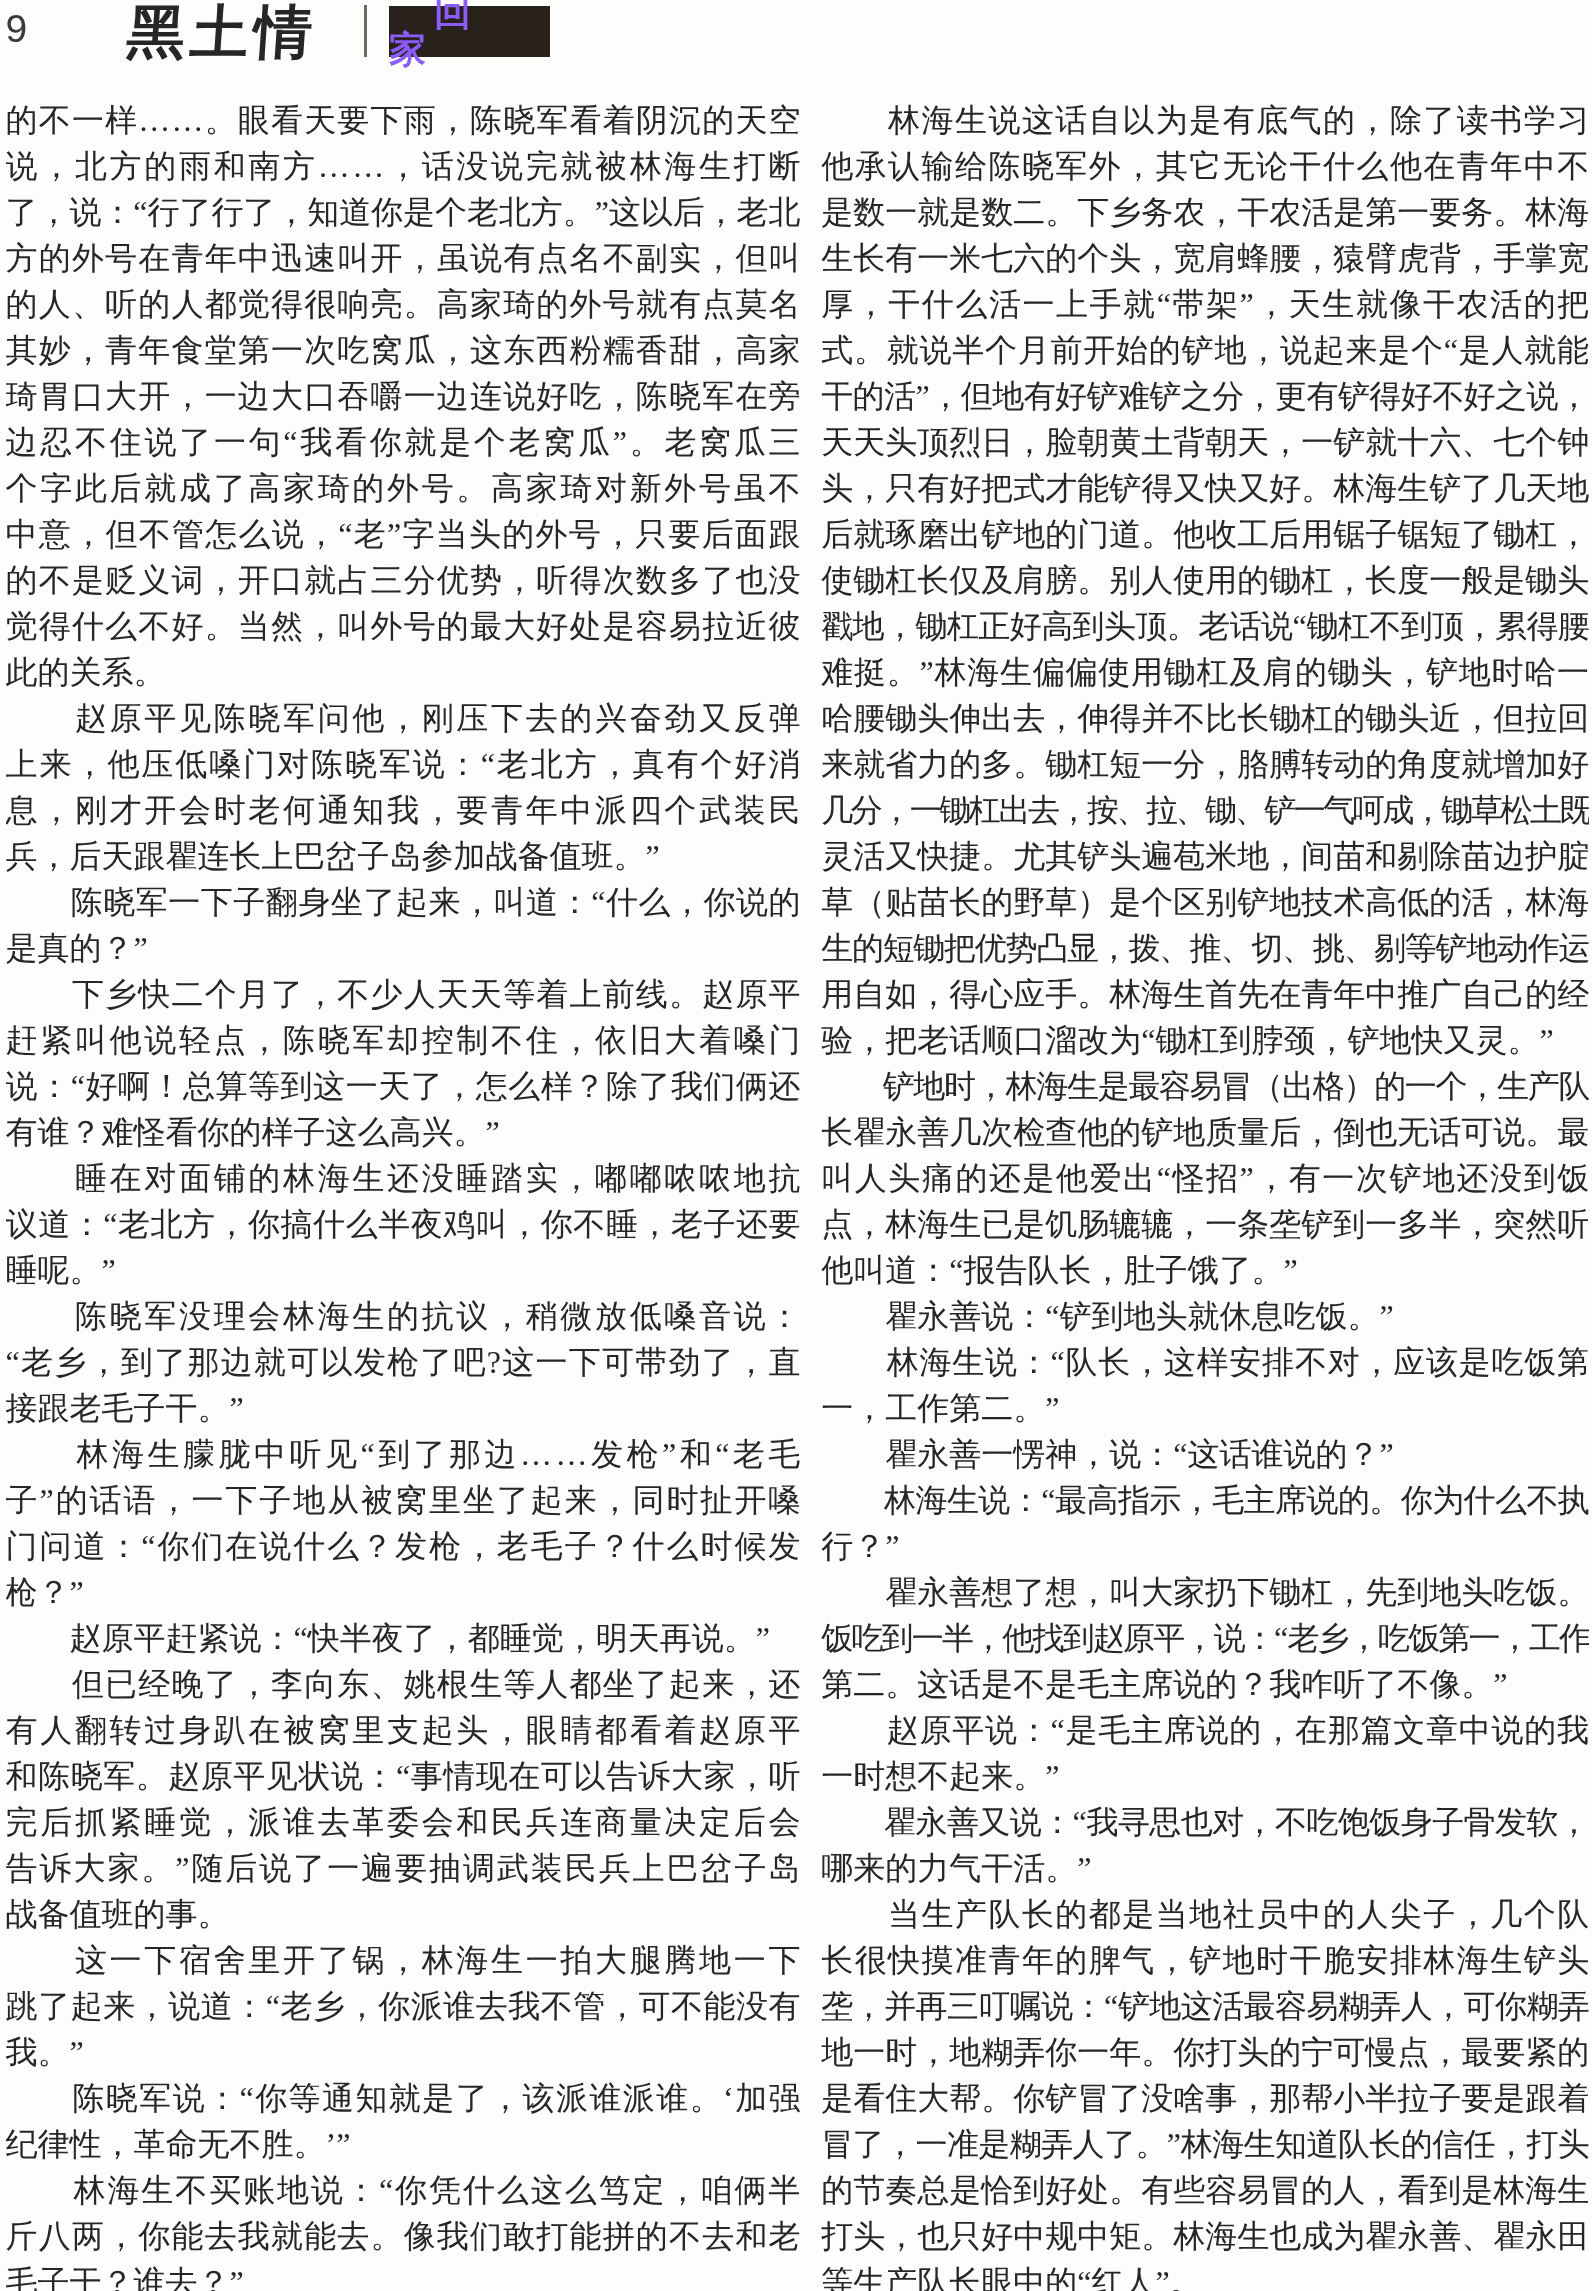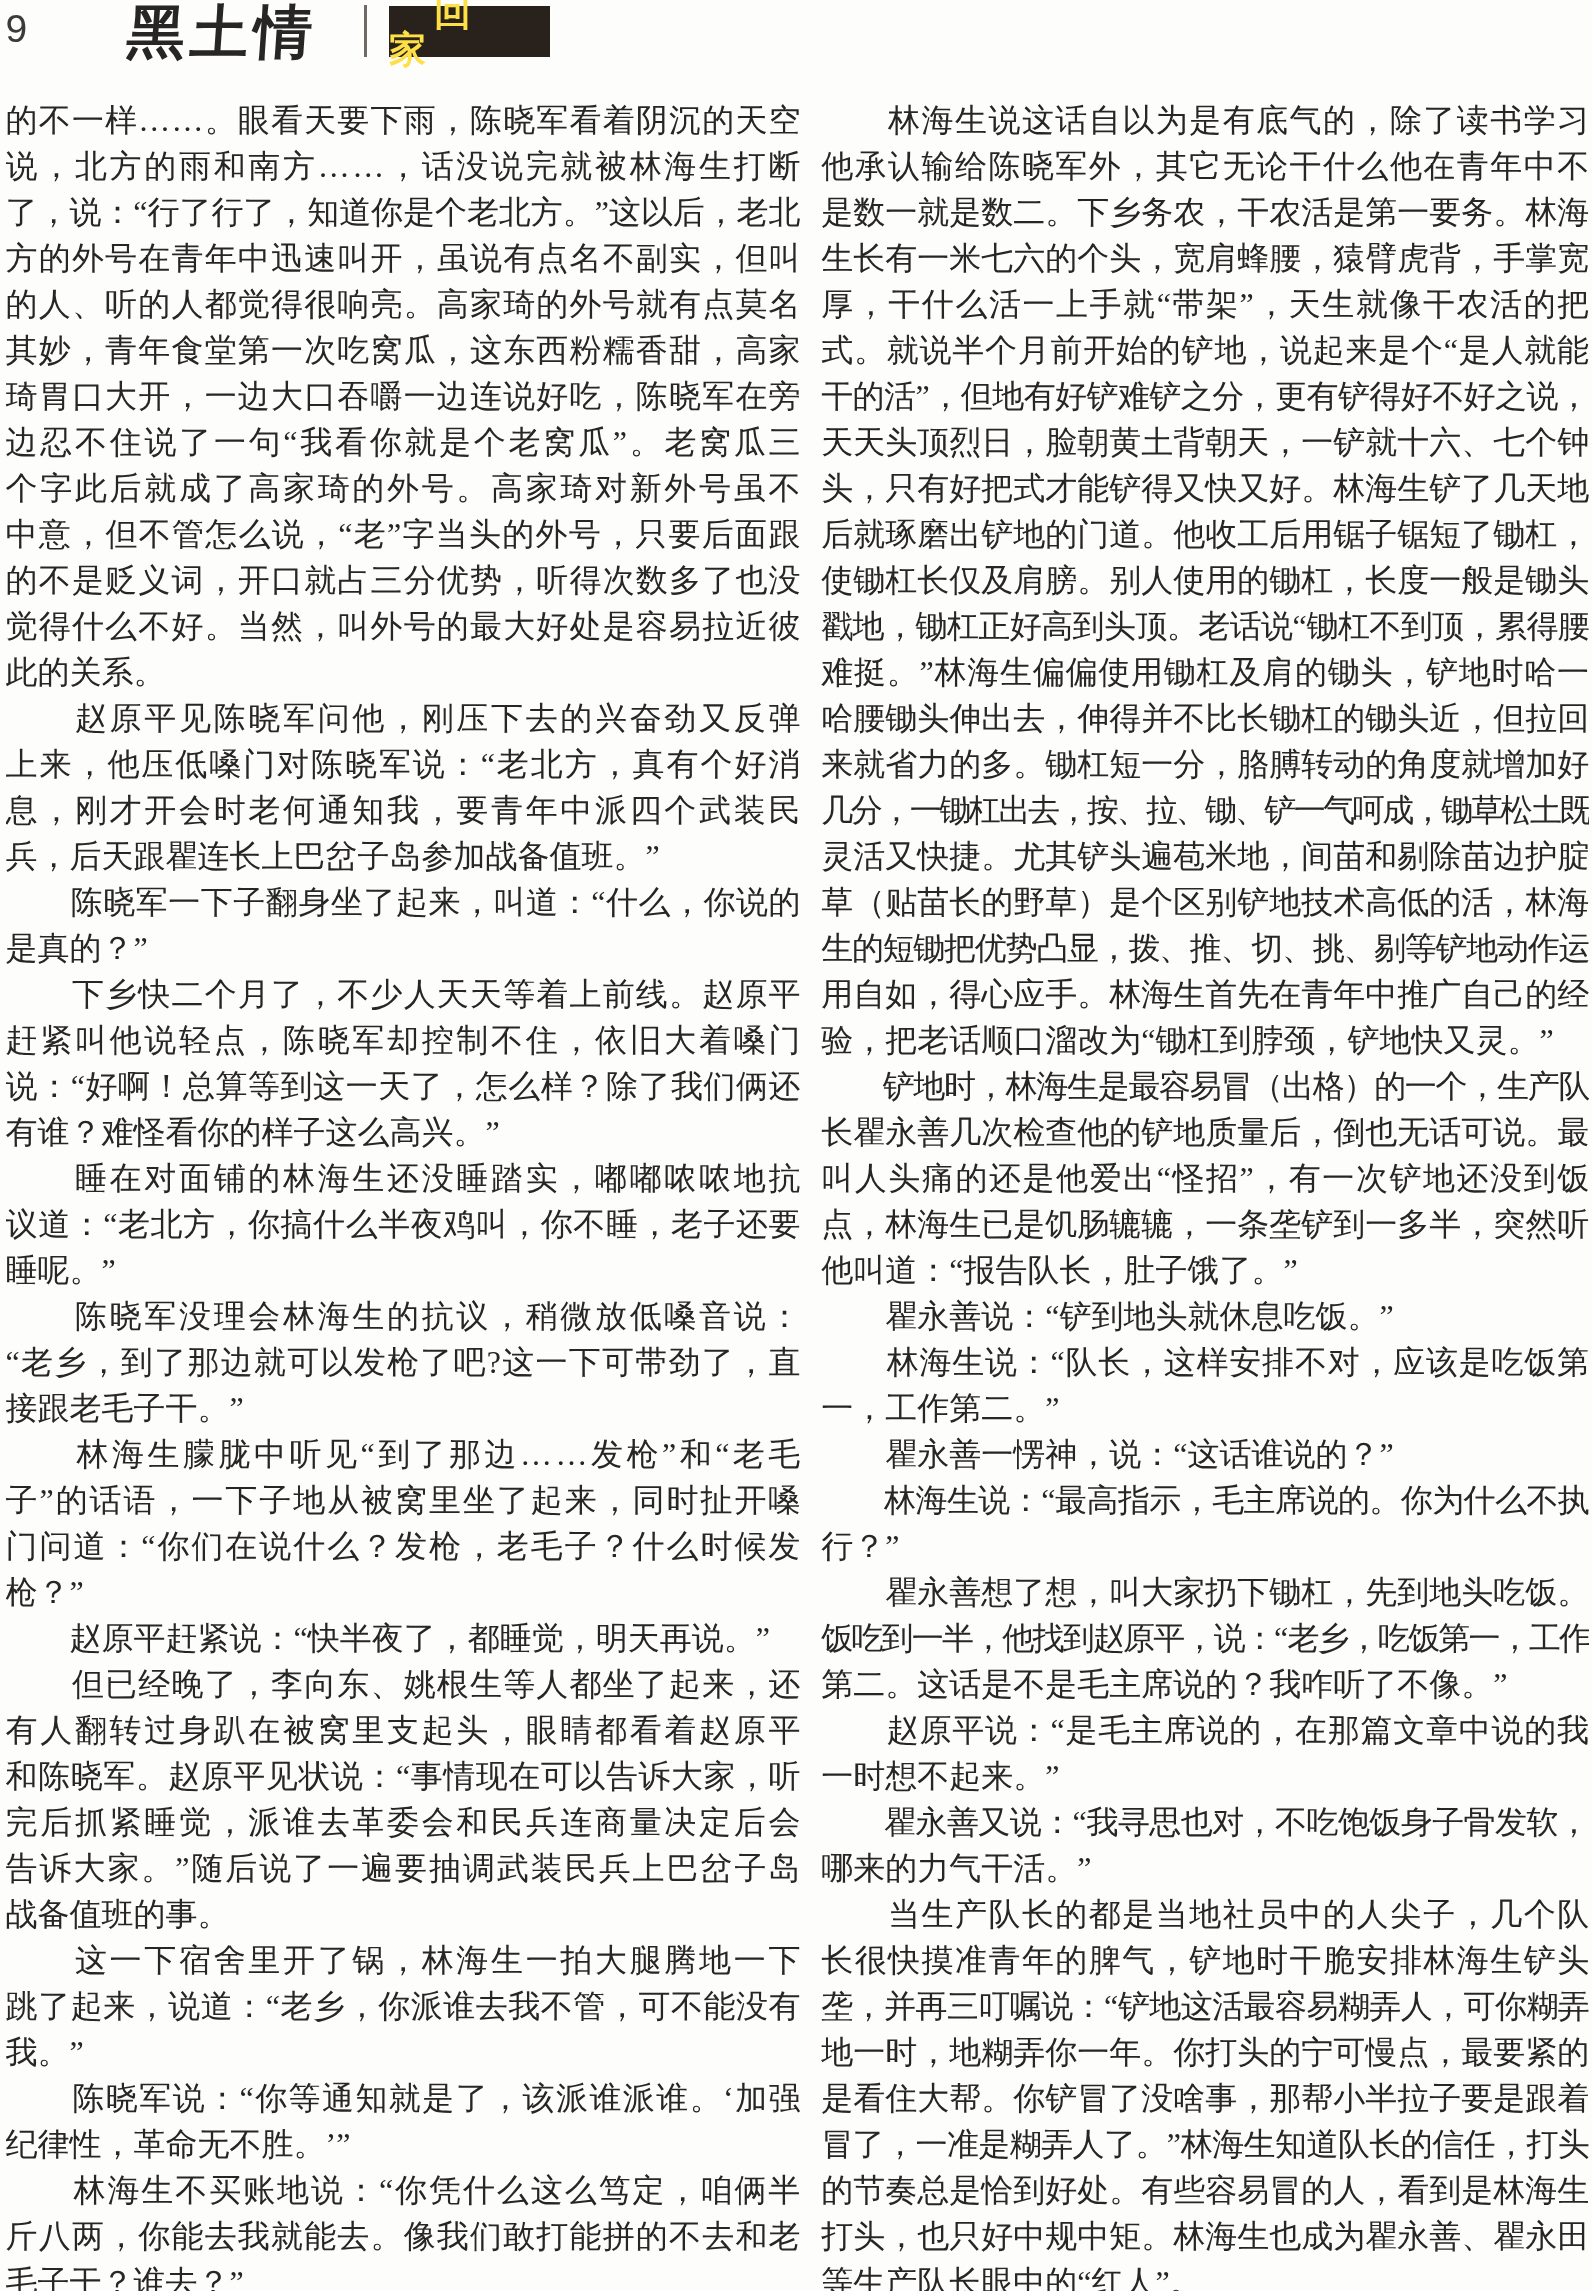--- a/index.html
+++ b/index.html
@@ -25,21 +25,21 @@
     transform:skewX(-4deg);
     color:var(--ink,#241f1a);
   }
   .hdr-divider{
     position:absolute;left:364px;top:4.7px;width:2.8px;height:52px;
     background:var(--divider,#6f6a66);
   }
   .section-box{
     position:absolute;left:389px;top:5.6px;width:161px;height:51px;
     background:var(--boxbg,#29211c);
-    color:#fde047;
+    color:#8b5cf6;
     display:flex;align-items:center;justify-content:center;
     font-size:37px;font-weight:600;
     letter-spacing:45px;text-indent:45px;
     line-height:1;
   }
   
   .columns{
     position:absolute;top:97px;left:0;width:1593px;
     display:flex;
   }

